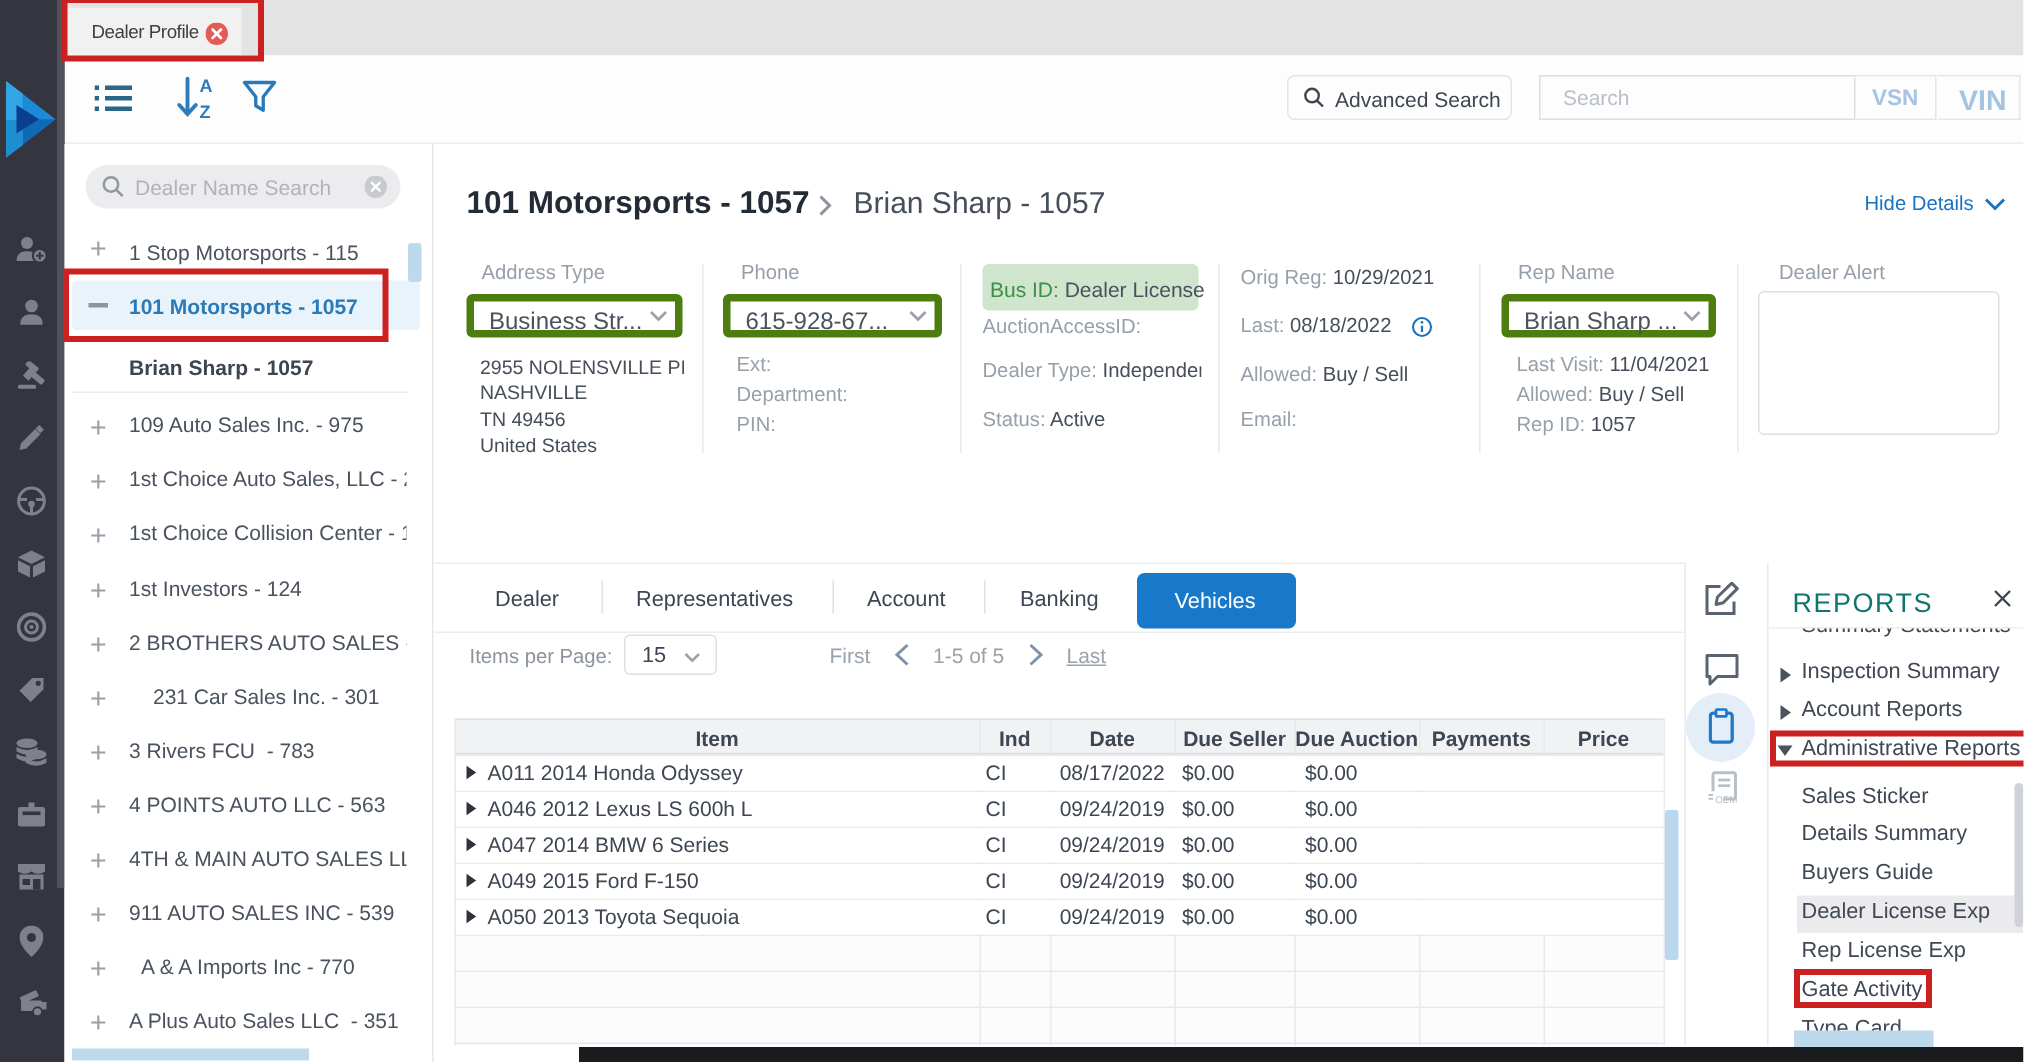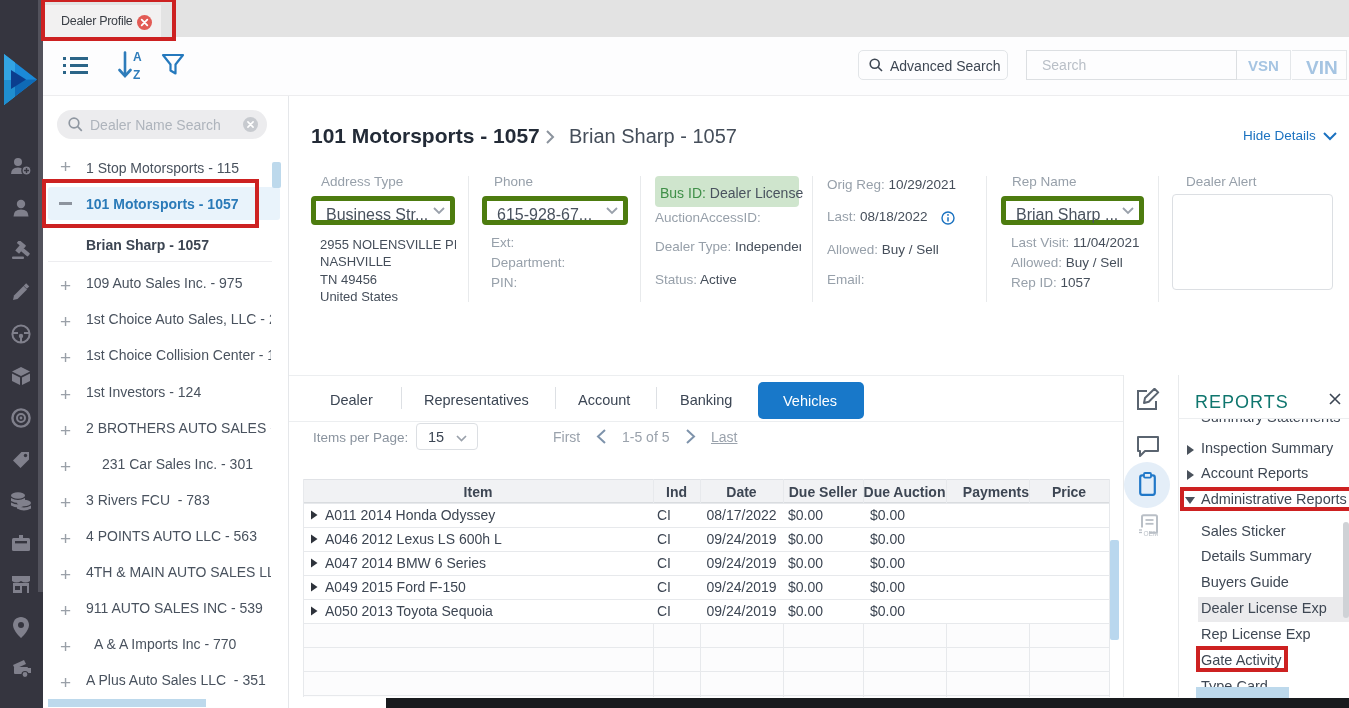--- a/index.html
+++ b/index.html
@@ -316,21 +316,21 @@
     <div class="abs" style="left:711px;top:429px;font-size:14px;color:#9aa2ac;text-decoration:underline;">Last</div>
 
     <div id="table" style="position:absolute;left:0;top:0;">
     <div class="abs" style="left:303px;top:479px;width:806px;height:218px;background:#fcfcfd;"></div>
     <div class="abs" style="left:303px;top:479px;width:806px;height:24px;background:#f1f2f4;border-top:1px solid #e0e2e6;border-bottom:1px solid #d9dcdf;box-sizing:border-box;"></div>
     <div class="abs" style="left:303px;top:484px;width:350px;text-align:center;font-size:14px;font-weight:bold;color:#3d4653;">Item</div>
     <div class="abs" style="left:653px;top:484px;width:47px;text-align:center;font-size:14px;font-weight:bold;color:#3d4653;">Ind</div>
     <div class="abs" style="left:700px;top:484px;width:83px;text-align:center;font-size:14px;font-weight:bold;color:#3d4653;">Date</div>
     <div class="abs" style="left:783px;top:484px;width:80px;text-align:center;font-size:14px;font-weight:bold;color:#3d4653;">Due Seller</div>
     <div class="abs" style="left:863px;top:484px;width:83px;text-align:center;font-size:14px;font-weight:bold;color:#3d4653;">Due Auction</div>
-    <div class="abs" style="left:946px;top:484px;width:83px;text-align:right;font-size:14px;font-weight:bold;color:#3d4653;">Payments</div>
+    <div class="abs" style="left:946px;top:484px;width:83px;text-align:center;font-size:14px;font-weight:bold;color:#3d4653;">Payments</div>
     <div class="abs" style="left:1029px;top:484px;width:80px;text-align:center;font-size:14px;font-weight:bold;color:#3d4653;">Price</div>
     <div class="abs" style="left:303px;top:479px;width:1px;height:218px;background:#e7e9ec;"></div>
     <div class="abs" style="left:653px;top:479px;width:1px;height:218px;background:#e7e9ec;"></div>
     <div class="abs" style="left:700px;top:479px;width:1px;height:218px;background:#e7e9ec;"></div>
     <div class="abs" style="left:783px;top:479px;width:1px;height:218px;background:#e7e9ec;"></div>
     <div class="abs" style="left:863px;top:479px;width:1px;height:218px;background:#e7e9ec;"></div>
     <div class="abs" style="left:946px;top:479px;width:1px;height:218px;background:#e7e9ec;"></div>
     <div class="abs" style="left:1029px;top:479px;width:1px;height:218px;background:#e7e9ec;"></div>
     <div class="abs" style="left:1109px;top:479px;width:1px;height:218px;background:#e7e9ec;"></div>
     <div class="abs" style="left:303px;top:503px;width:806px;height:1px;background:#e7e9ec;"></div>

